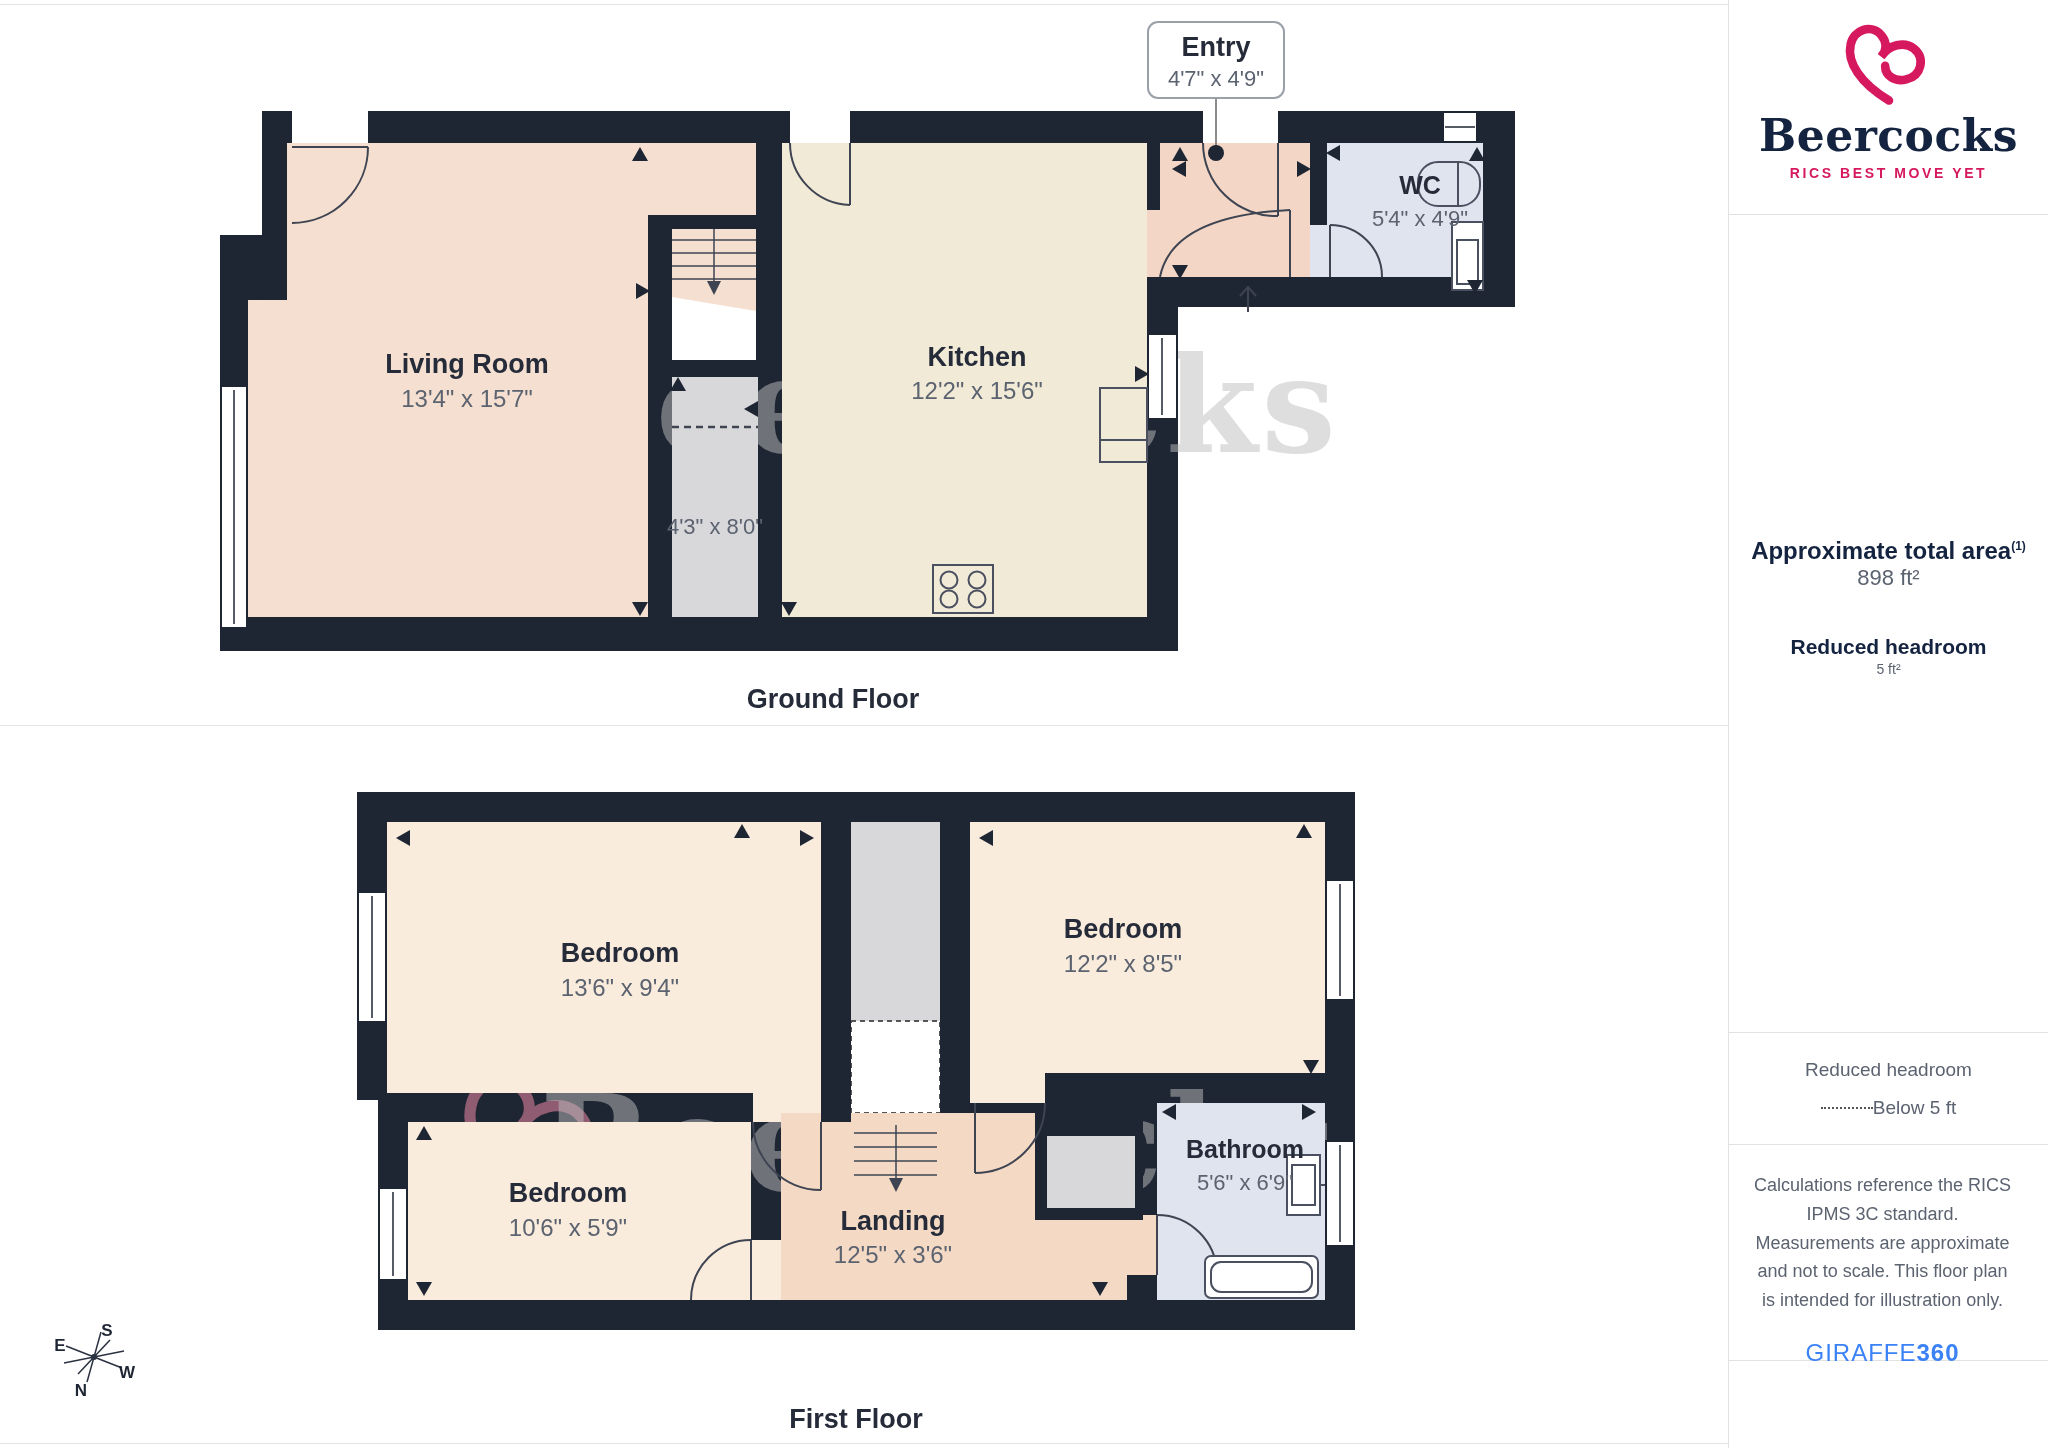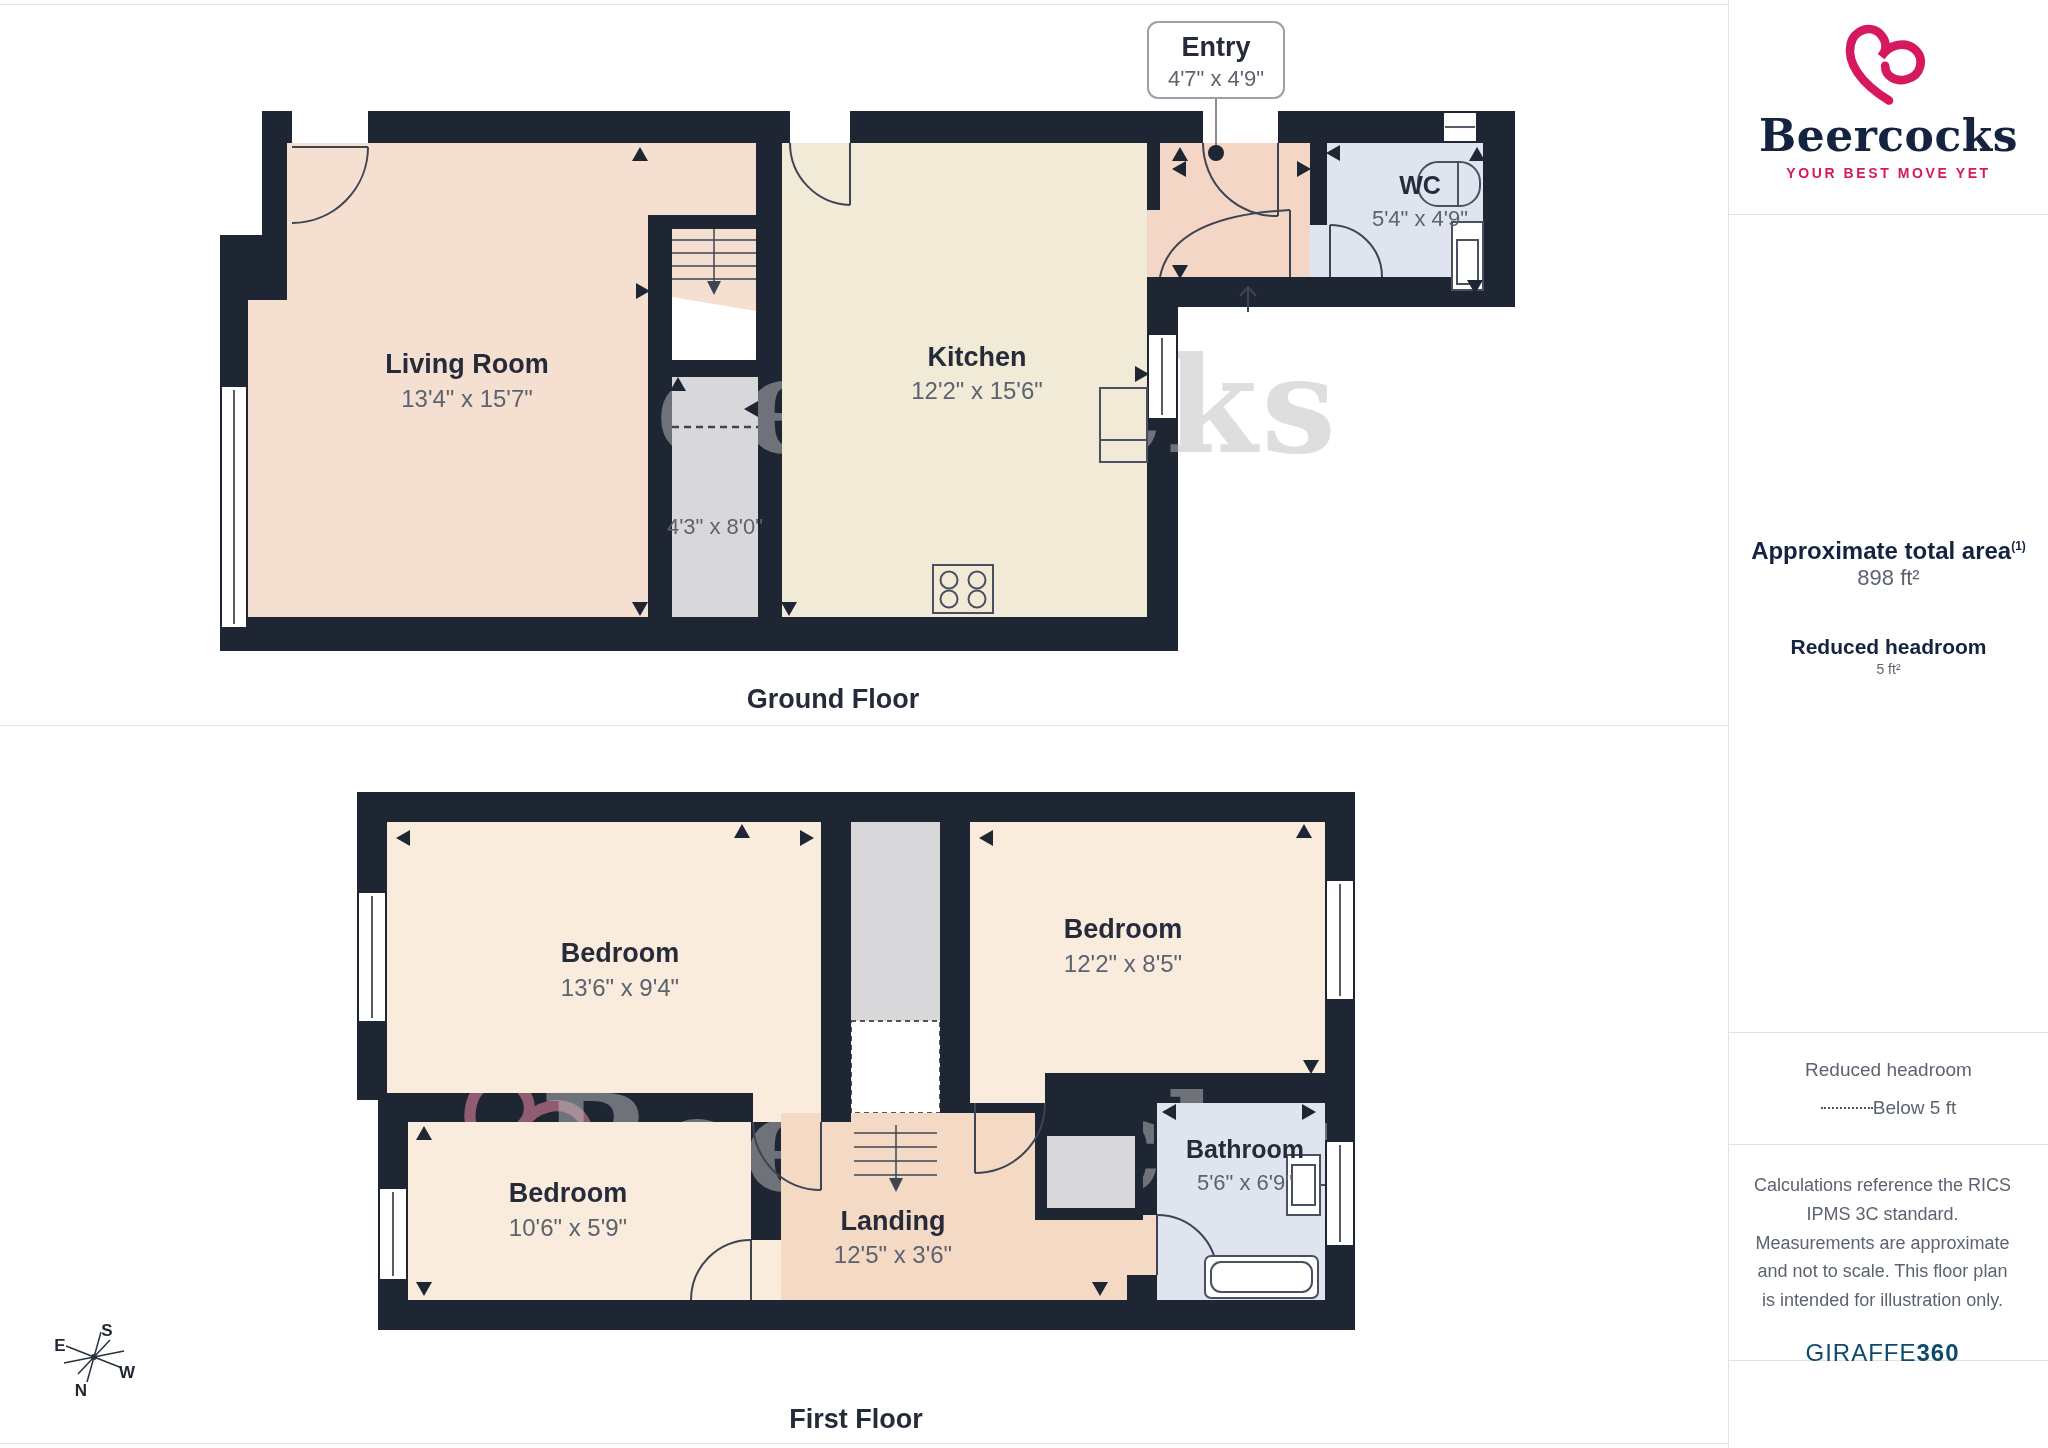--- a/index.html
+++ b/index.html
@@ -54,21 +54,21 @@
   .sb-h2{font-size:21px;font-weight:700;color:var(--logonavy);margin-top:44px;}
   .sb-v2{font-size:14px;color:var(--dim);margin-top:2px;}
   #sb-note{height:82px;display:flex;align-items:center;justify-content:center;
            font-size:18px;color:var(--dim);}
   #sb-legend{height:112px;display:flex;flex-direction:column;align-items:center;justify-content:center;
              font-size:19px;color:var(--dim);}
   #sb-legend .row{display:flex;align-items:center;margin-top:16px;}
   .dotted-sample{display:inline-block;width:52px;height:0;border-top:2px dotted #555;}
   #sb-disc{height:216px;padding:26px 32px 0 20px;text-align:center;}
   #sb-disc p{margin:0;font-size:18px;line-height:1.6;color:var(--dim);}
-  #giraffe{margin-top:24px;font-size:24px;color:#0c4a6e;letter-spacing:1px;}
+  #giraffe{margin-top:24px;font-size:24px;color:#3b82f6;letter-spacing:1px;}
   #giraffe .g1{font-weight:400;}
   #giraffe .g2{font-weight:800;}
 </style>
 </head>
 <body>
 
 <div id="page">
 
   <div class="hairline" style="left:0;top:4px;width:2048px;height:1px;"></div>
   <div class="hairline" style="left:0;top:725px;width:1728px;height:1px;"></div>
@@ -329,21 +329,21 @@
       <text class="cmptxt" x="81" y="1396">N</text>
     </g>
   </svg>
 
   <aside id="sidebar">
     <div id="sb-logo" class="sb-sec">
       <svg width="110" height="96" viewBox="0 0 100 100">
         <path d="M 50 88 C 20 70 6 48 10 30 C 13 14 32 8 42 20 C 48 27 48 36 42 42 C 50 30 66 26 76 34 C 88 44 84 62 68 66 C 56 69 46 62 46 52" fill="none" stroke="#d6185e" stroke-width="9" stroke-linecap="round"></path>
       </svg>
       <div id="logo-name">Beercocks</div>
-      <div id="logo-tag">YOUR BEST MOVE YET</div>
+      <div id="logo-tag">RICS BEST MOVE YET</div>
     </div>
 
     <div id="sb-area" class="sb-sec">
       <div class="sb-h"><span>Approximate total area</span><sup>(1)</sup></div>
       <div class="sb-v">898 ft²</div>
       <div class="sb-h2">Reduced headroom</div>
       <div class="sb-v2">5 ft²</div>
     </div>
 
 

